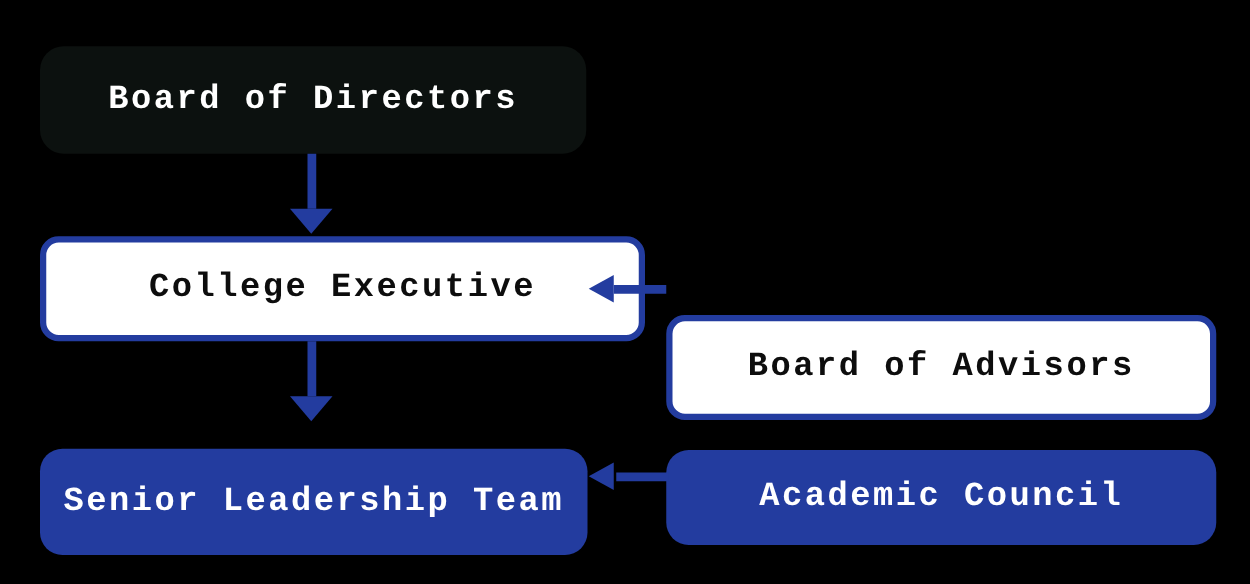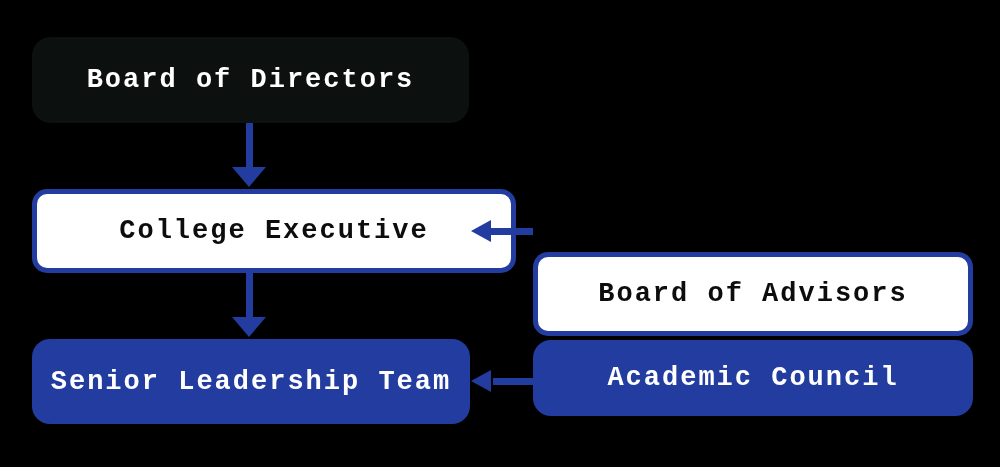--- a/index.html
+++ b/index.html
@@ -36,20 +36,21 @@
   .node--outlined {
     background: var(--white_box, #ffffff);
     border: 5px solid var(--accent_blue, #233c9f);
     color: var(--dark_text, #0d0d0d);
     border-radius: 15px;
   }
   .node--filled {
     background: var(--accent_blue, #233c9f);
     color: var(--light_text, #ffffff);
     border-radius: 18px;
+    margin-top: 20px;
   }
 
   #n-bod { left: 32px;  top: 37px;  width: 437px; height: 86px; }
   #n-ce  { left: 32px;  top: 189px; width: 484px; height: 84px; }
   #n-boa { left: 533px; top: 204px; width: 440px; height: 84px; margin-top: 48px; }
   #n-slt { left: 32px;  top: 339px; width: 438px; height: 85px; }
   #n-ac  { left: 533px; top: 340px; width: 440px; height: 76px; }
 
   .arrow { position: absolute; }
   .stem {

